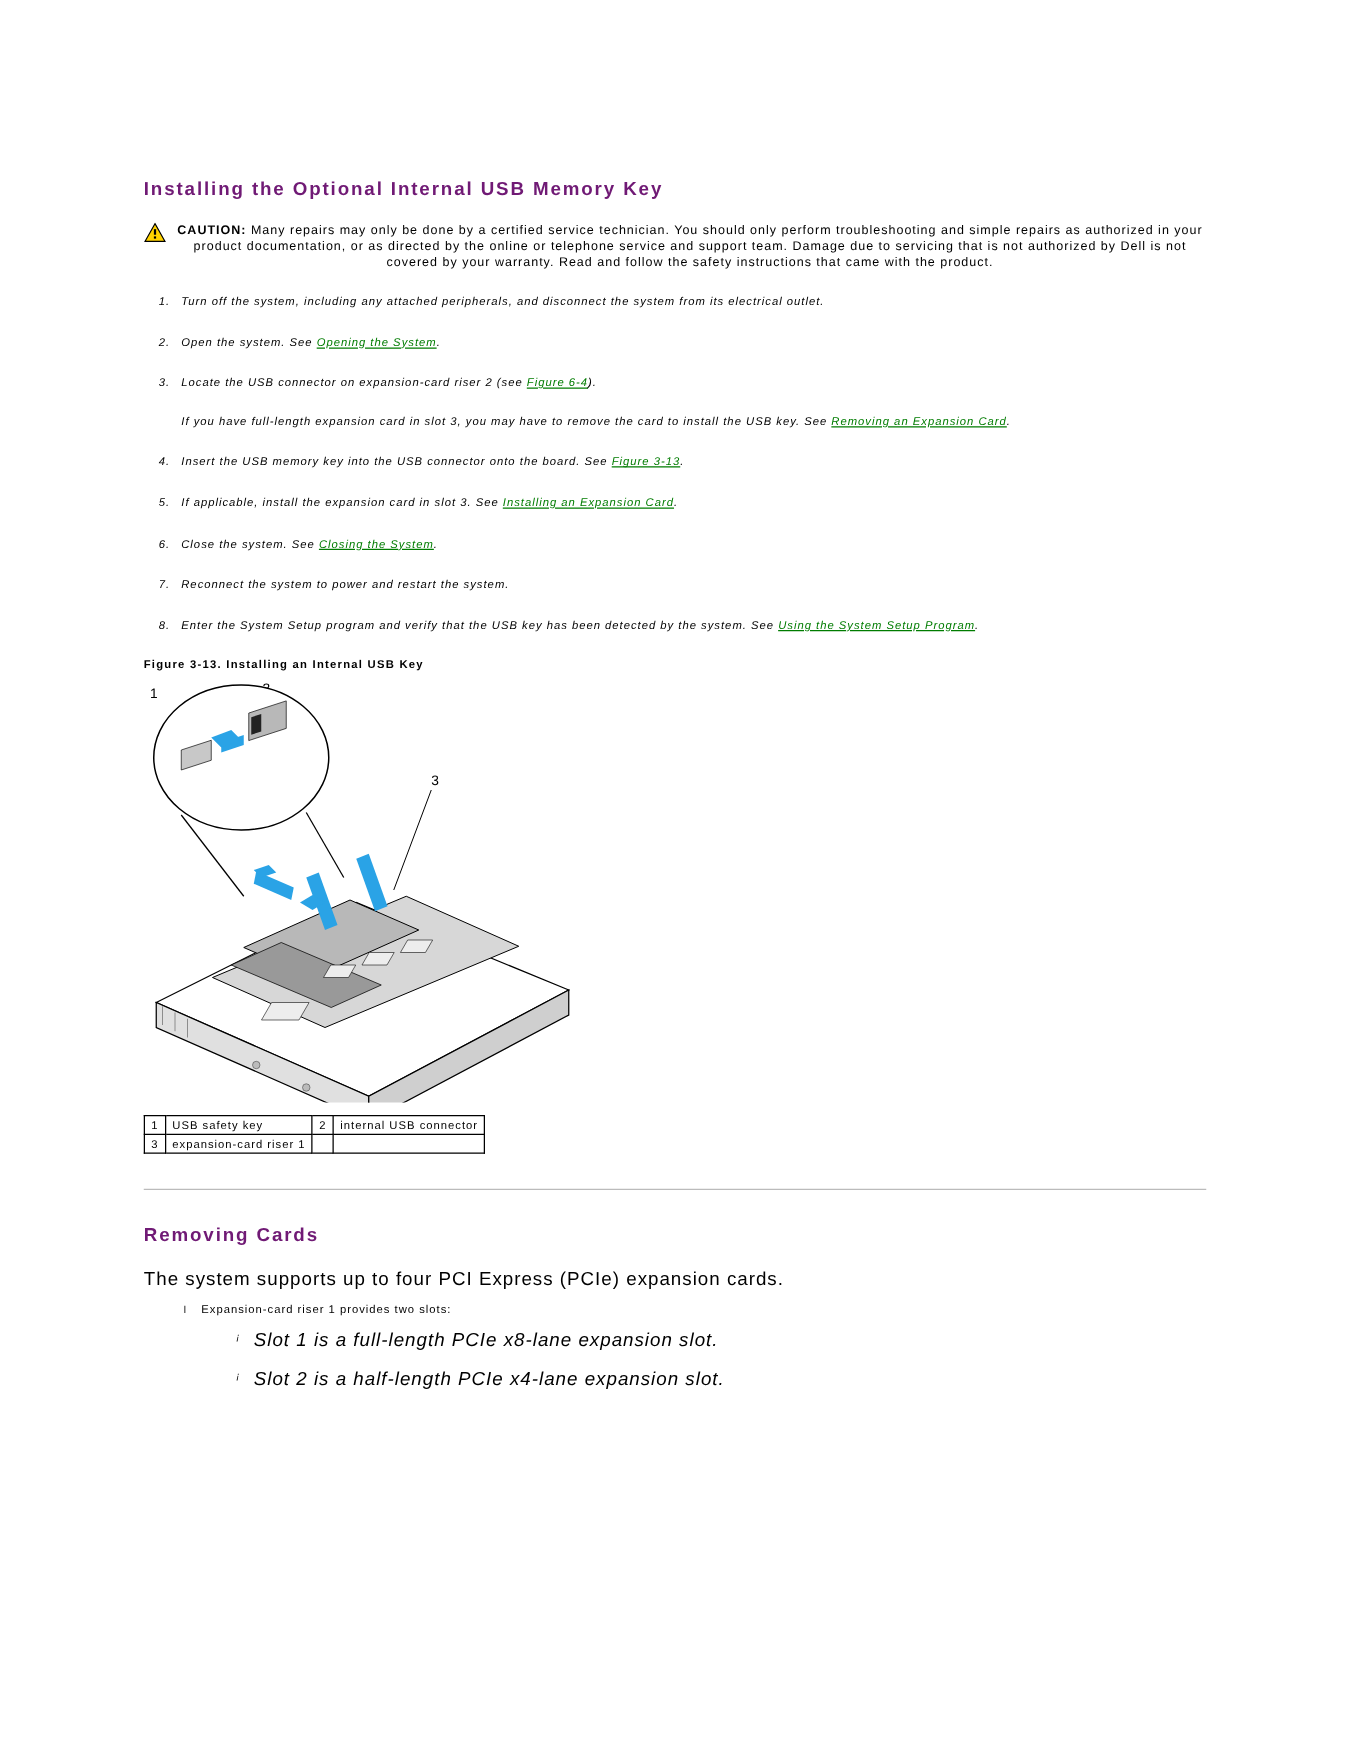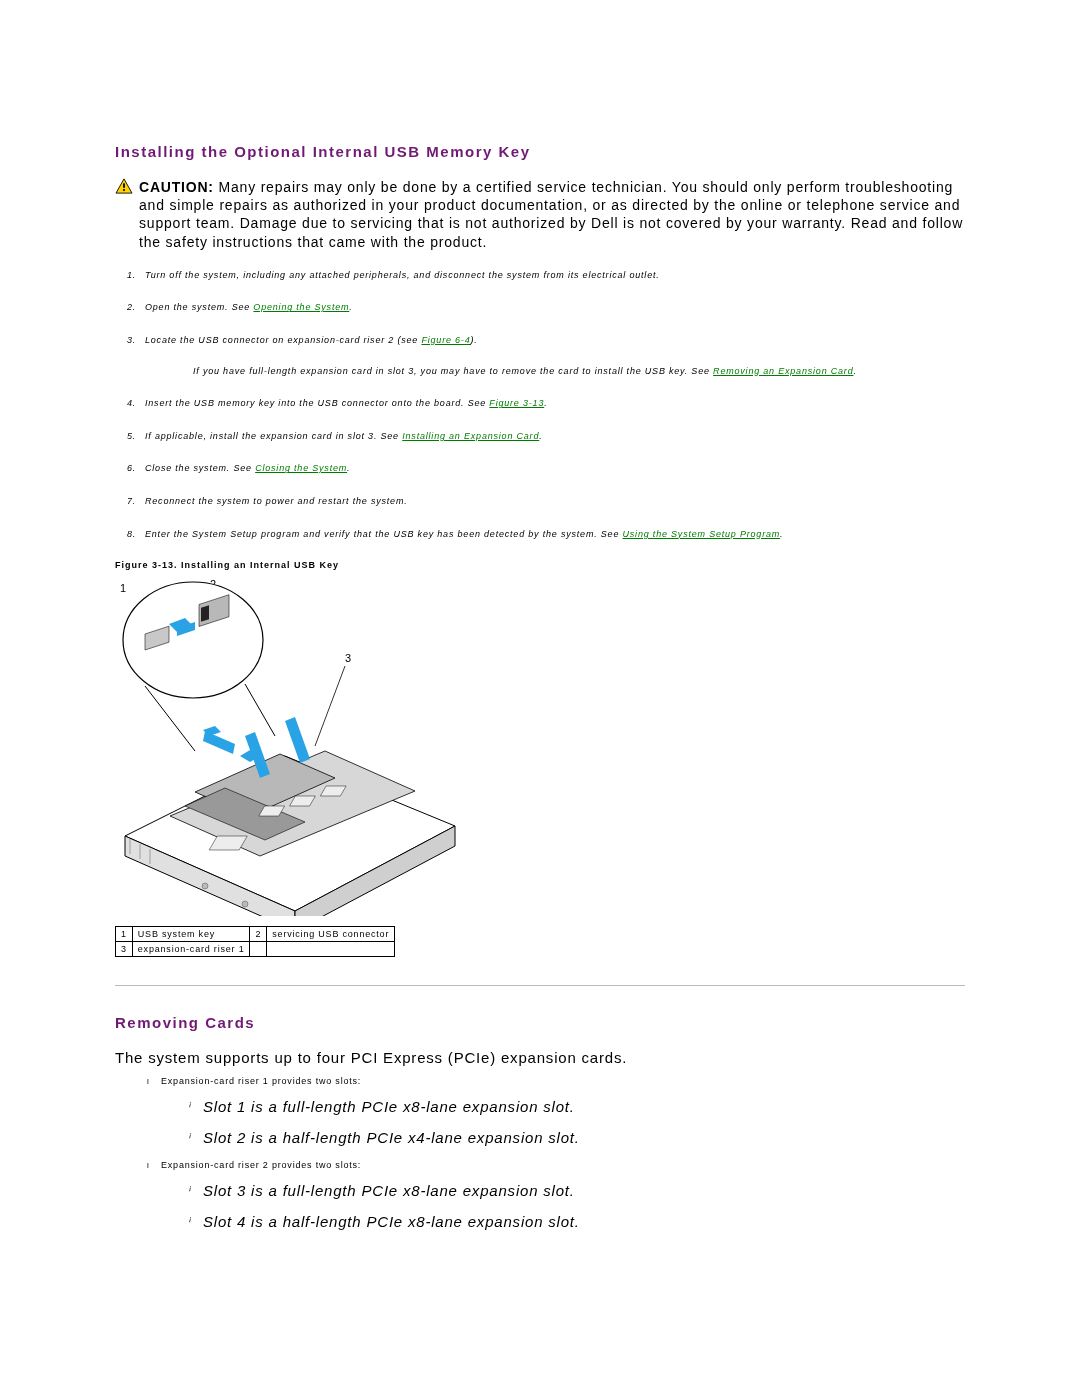--- a/index.html
+++ b/index.html
@@ -26,23 +26,24 @@
     margin: 4px 0 18px 0;
   }
   .caution-icon {
     width: 18px;
     height: 16px;
     flex-shrink: 0;
     margin-right: 6px;
     margin-top: 0;
   }
   .caution-text {
-    font-size: 14px;
+    font-size: 10px;
     line-height: 1.3;
     letter-spacing: 0.8px;
+    text-align: center;
   }
   .caution-label {
     font-weight: bold;
   }
   ol.steps {
     list-style: none;
     counter-reset: step;
     padding: 0 0 0 12px;
     margin: 10px 0;
     font-style: italic;
@@ -57,21 +58,20 @@
     letter-spacing: 0.8px;
   }
   ol.steps > li::before {
     content: counter(step) ".";
     position: absolute;
     left: 0;
     top: 0;
   }
   .sub-note {
     margin-top: 18px;
-    margin-left: 48px;
   }
   a.link {
     color: #007c00;
     text-decoration: underline;
   }
   .figure-title {
     font-size: 9px;
     font-weight: bold;
     margin: 8px 0 6px 0;
     letter-spacing: 1px;
@@ -229,23 +229,23 @@
         <circle cx="120" cy="168" r="3" fill="#bbb"></circle>
       </g>
     </g>
   </svg>
 </div>
 
 <table class="legend">
   <tbody>
       <tr>
     <td>1</td>
-    <td>USB system key</td>
+    <td>USB safety key</td>
     <td>2</td>
-    <td>servicing USB connector</td>
+    <td>internal USB connector</td>
   </tr>
   <tr>
     <td>3</td>
     <td>expansion-card riser 1</td>
     <td></td>
     <td></td>
   </tr>
 </tbody>
   </table>
 
@@ -256,20 +256,13 @@
 <p class="body">The system supports up to four PCI Express (PCIe) expansion cards.</p>
 
 <ul class="sublist">
   <li>
     <span>Expansion-card riser 1 provides two slots:</span>
     <ul class="subsub">
       <li><span>Slot 1 is a full-length PCIe x8-lane expansion slot.</span></li>
       <li><span>Slot 2 is a half-length PCIe x4-lane expansion slot.</span></li>
     </ul>
   </li>
-  <li>
-    <span>Expansion-card riser 2 provides two slots:</span>
-    <ul class="subsub">
-      <li><span>Slot 3 is a full-length PCIe x8-lane expansion slot.</span></li>
-      <li><span>Slot 4 is a half-length PCIe x8-lane expansion slot.</span></li>
-    </ul>
-  </li>
 </ul>
 
 </body></html>

